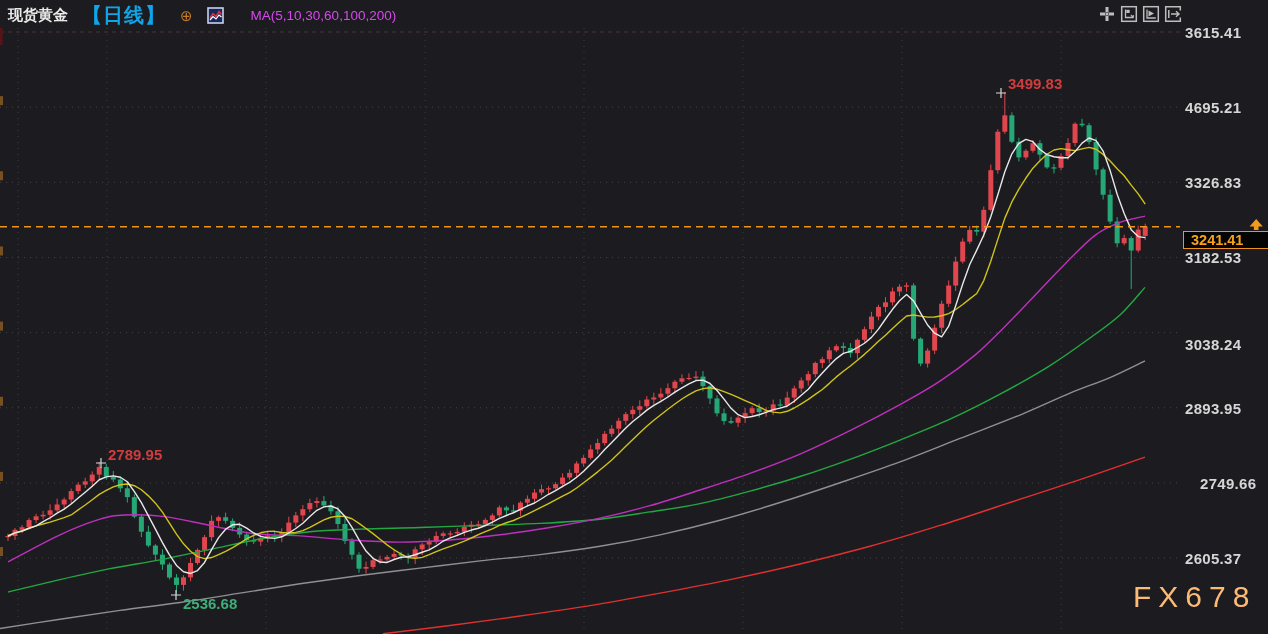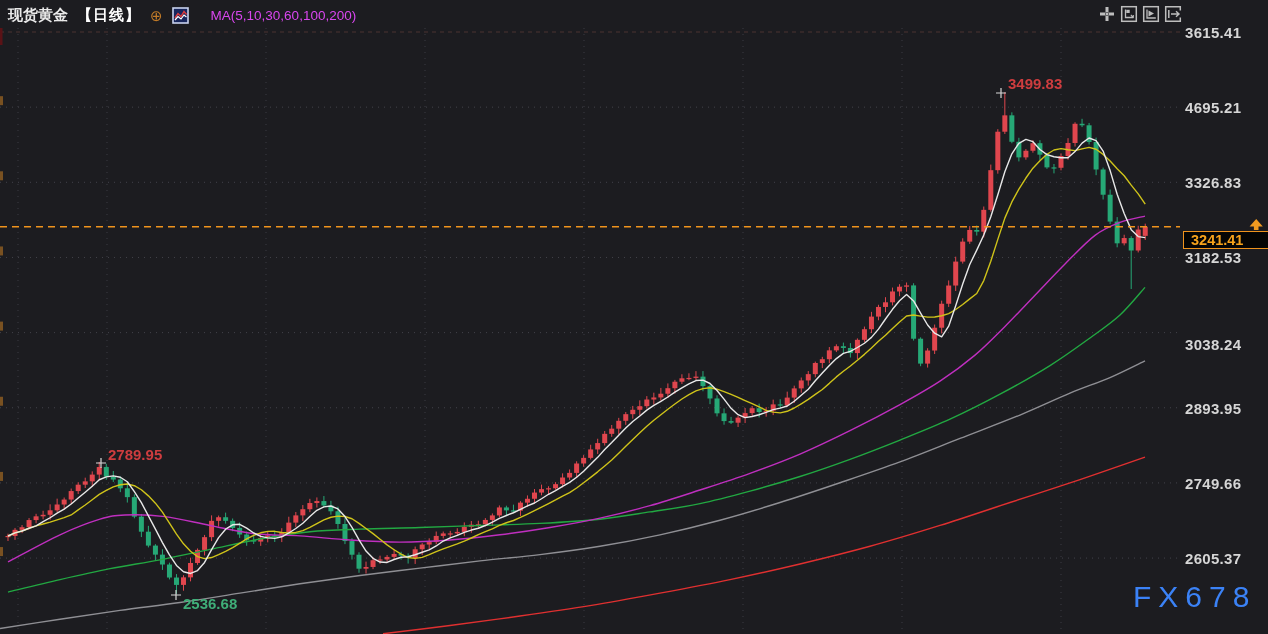--- a/index.html
+++ b/index.html
@@ -1,37 +1,37 @@
 <!DOCTYPE html>
 <html><head>
 <meta charset="utf-8">
 <style>
   html,body{margin:0;padding:0;background:#1c1c20;width:1268px;height:634px;overflow:hidden;
     font-family:"Liberation Sans","DejaVu Sans",sans-serif;}
   #stage{position:relative;width:1268px;height:634px;background:#1c1c20;}
   #chart-svg{position:absolute;left:0;top:0;}
   
-  #header{position:absolute;left:8px;top:4px;height:22px;display:flex;align-items:center;gap:9px;white-space:nowrap;z-index:5;}
+  #header{position:absolute;left:8px;top:4px;height:22px;display:flex;align-items:center;gap:14px;white-space:nowrap;z-index:5;}
   .title{color:#e9e9e9;font-size:15px;font-weight:700;}
-  .period{color:#ffffff;font-size:15px;font-weight:700;letter-spacing:1px;font-family:Liberation Serif, serif;}
+  .period{color:#0ea5e9;font-size:20px;font-weight:700;letter-spacing:1px;font-family:Liberation Serif, serif;}
   .plus-circ{color:#c07a28;font-size:15px;line-height:15px;}
   .ma-set{color:#d946ef;font-size:13.5px;margin-left:13px;}
   .ma-val{font-size:13.5px;margin-left:9px;}
   
   #toolbar{position:absolute;left:1098px;top:5px;display:flex;gap:4px;z-index:5;}
   .tbtn{width:18px;height:18px;display:flex;align-items:center;justify-content:center;cursor:pointer;}
   
   .ylab{position:absolute;left:1185px;color:#d6d6d6;font-size:15px;font-weight:700;transform:translateY(-50%);letter-spacing:.3px;text-align:right;}
   
   #price-tag{position:absolute;left:1183px;top:231px;width:83px;height:16px;background:#050505;
      border:1.5px solid #ef931d;color:#f6a21c;font-size:14.5px;font-weight:700;line-height:16px;
      padding-left:7px;z-index:6;}
   #price-arrow{position:absolute;left:1249px;top:217px;z-index:6;}
   
-  #watermark{position:absolute;left:1133px;top:580px;color:#3b82f6;font-size:30px;letter-spacing:7px;z-index:4;}
+  #watermark{position:absolute;left:1133px;top:580px;color:#fdba74;font-size:30px;letter-spacing:7px;z-index:4;}
 </style>
 </head>
 <body>
 
 <div id="stage">
 
   <svg id="chart-svg" width="1268" height="634">
       <line x1="0" y1="32" x2="1180" y2="32" stroke="#4a3230" stroke-width="1" stroke-dasharray="4 4"></line>
       <line x1="0" y1="107.15104166666666" x2="1180" y2="107.15104166666666" stroke="#42424a" stroke-width="1" stroke-dasharray="1 5"></line>
       <line x1="0" y1="182.30208333333331" x2="1180" y2="182.30208333333331" stroke="#42424a" stroke-width="1" stroke-dasharray="1 5"></line>
@@ -445,21 +445,21 @@
     </span>
   </div>
 
   <div id="y-axis">
       <div class="ylab" style="top: 32px;">3615.41</div>
       <div class="ylab" style="top: 107.151px;">4695.21</div>
       <div class="ylab" style="top: 182.302px;">3326.83</div>
       <div class="ylab" style="top: 257.458px;">3182.53</div>
       <div class="ylab" style="top: 344px;">3038.24</div>
       <div class="ylab" style="top: 407.76px;">2893.95</div>
-      <div class="ylab" style="top: 482.911px;">2749.66</div>
+      <div class="ylab" style="top: 482.911px; margin-left: 15px;">2749.66</div>
       <div class="ylab" style="top: 558.062px;">2605.37</div>
     </div>
 
   <div id="price-tag">3241.41</div>
   <span id="price-arrow">
     <svg width="15" height="12" viewBox="0 0 15 12">
       <path d="M7.2,0 L13.8,7.6 H9.5 V11 H4.9 V7.6 H0.6 Z" fill="#f09a20"></path>
     </svg>
   </span>
 

